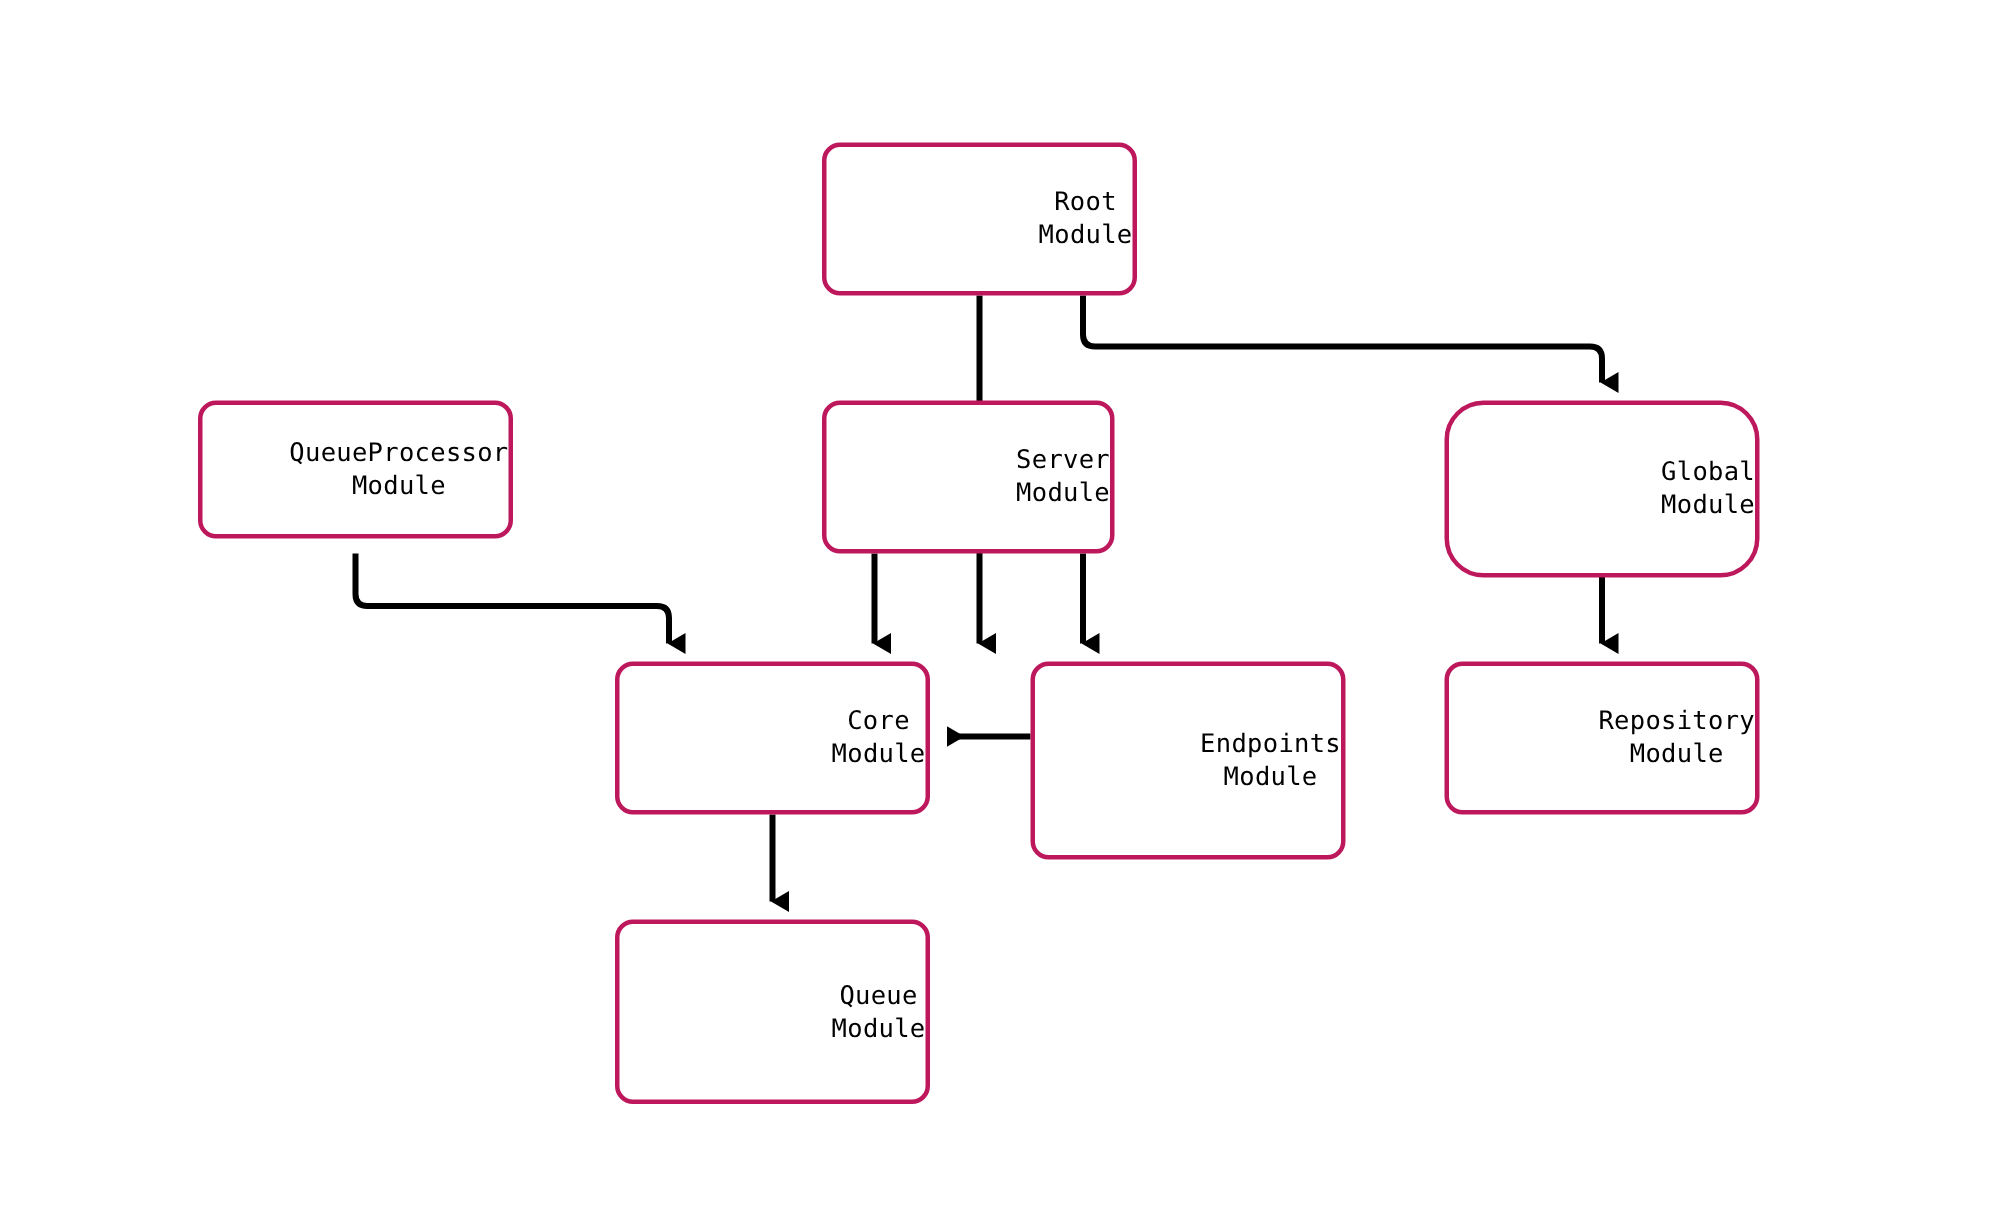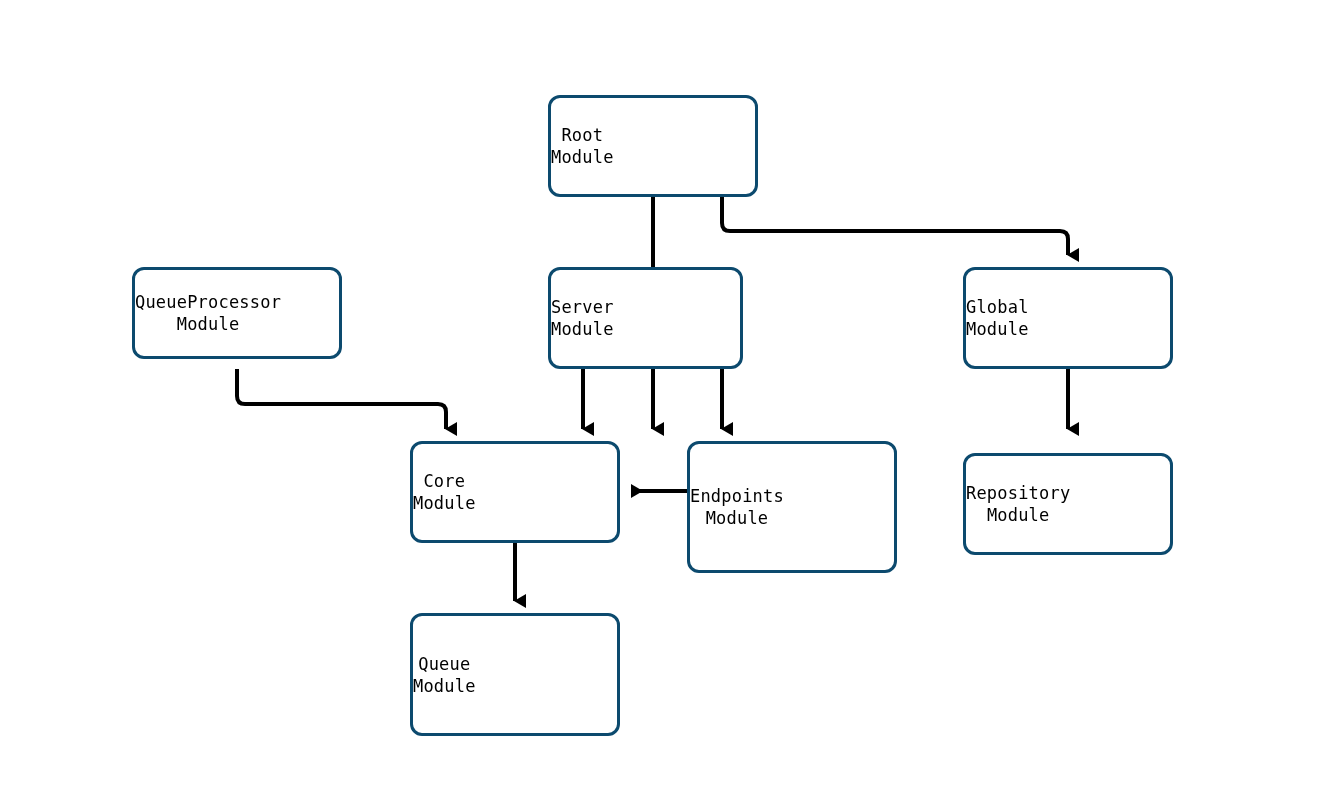--- a/index.html
+++ b/index.html
@@ -20,25 +20,25 @@
     position: absolute;
     left: 0;
     top: 0;
     width: 1337px;
     height: 809px;
   }
   .node-box {
     position: absolute;
     box-sizing: border-box;
     background: #ffffff;
-    border: 3px solid #0c4a6e;
+    border: 3px solid #be185d;
     border-radius: 12px;
     display: flex;
     align-items: center;
-    justify-content: flex-start;
+    justify-content: flex-end;
     z-index: 2;
   }
   .node-label {
     font-family: "DejaVu Sans Mono", "Liberation Mono", monospace;
     font-size: 17px;
     line-height: 22px;
     font-weight: 400;
     color: #000000;
     text-align: center;
     white-space: pre-line;
@@ -89,36 +89,36 @@
   <div class="node-box" style="left:132px; top:267px; width:210px; height:92px;">
     <span class="node-label">QueueProcessor
 Module</span>
   </div>
 
   <div class="node-box" style="left:548px; top:267px; width:195px; height:102px;">
     <span class="node-label">Server
 Module</span>
   </div>
 
-  <div class="node-box" style="left:963px; top:267px; width:210px; height:102px;">
+  <div class="node-box" style="left:963px; top:267px; width:210px; height:118px;border-radius:26px;">
     <span class="node-label">Global
 Module</span>
   </div>
 
   <div class="node-box" style="left:410px; top:441px; width:210px; height:102px;">
     <span class="node-label">Core
 Module</span>
   </div>
 
   <div class="node-box" style="left:687px; top:441px; width:210px; height:132px;">
     <span class="node-label">Endpoints
 Module</span>
   </div>
 
-  <div class="node-box" style="left:963px; top:441px; width:210px; height:102px;margin-top:12px;">
+  <div class="node-box" style="left:963px; top:441px; width:210px; height:102px;">
     <span class="node-label">Repository
 Module</span>
   </div>
 
   <div class="node-box" style="left:410px; top:613px; width:210px; height:123px;">
     <span class="node-label">Queue
 Module</span>
   </div>
 
 </div>

